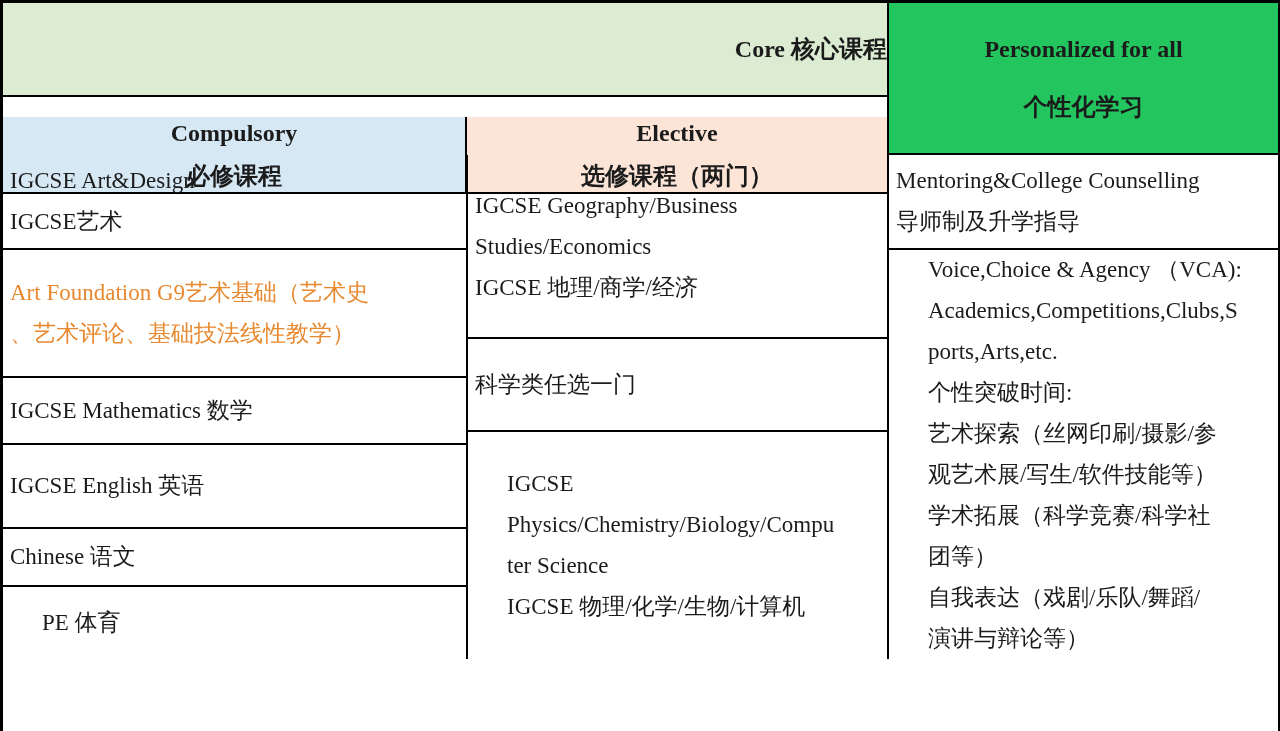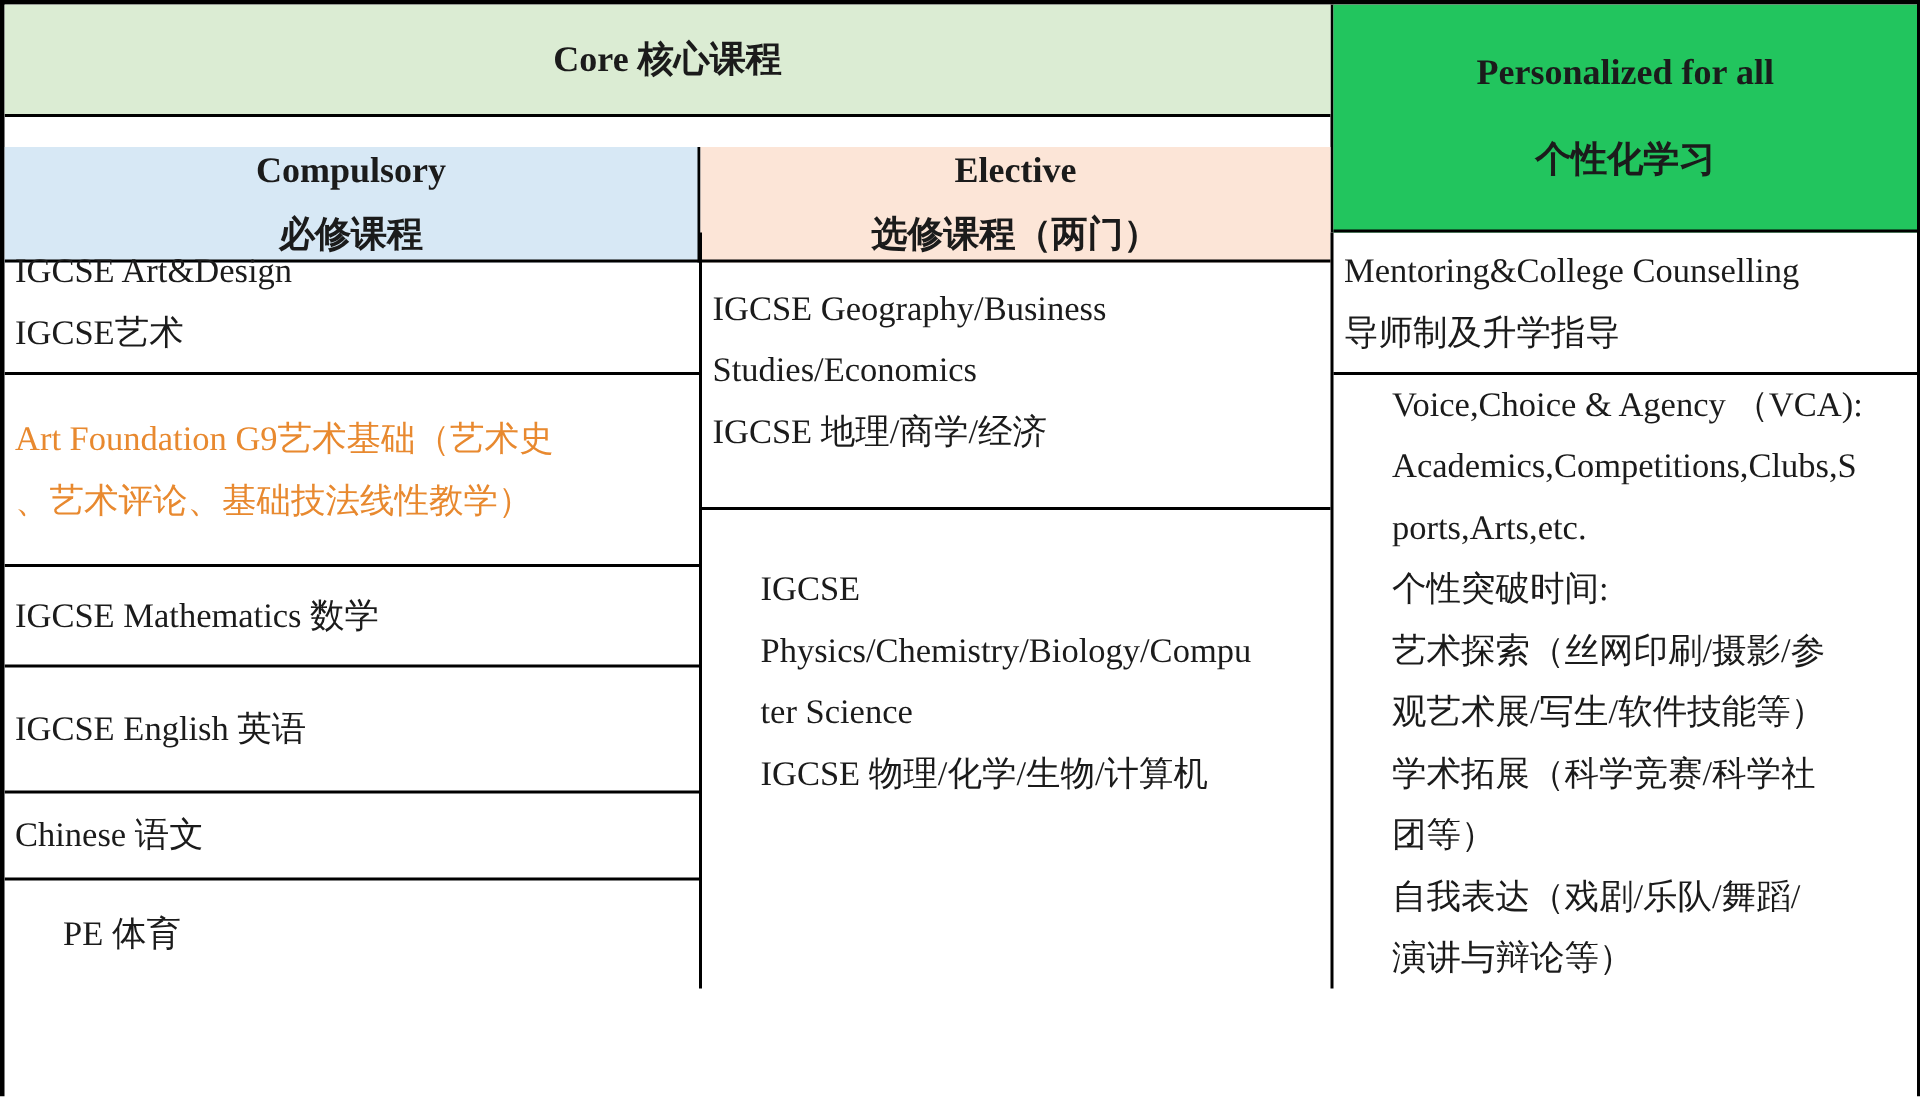--- a/index.html
+++ b/index.html
@@ -33,24 +33,25 @@
     justify-content: center;
     white-space: pre-line;
     overflow: hidden;
   }
   .hcell {
     text-align: center;
     font-weight: bold;
     font-size: 24px;
   }
   .core-hdr {
-    height: 75px;
+    height: 94px;
     background: #dbecd3;
     border-bottom: 2px solid #000;
     line-height: 40px;
+    text-align: right;
   }
   .hdr-sub { display: flex; height: 77px; margin-top: 20px; }
   .compulsory-hdr {
     width: 465px;
     background: #d7e8f5;
     border-right: 2px solid #000;
     border-bottom: 2px solid #000;
     line-height: 43px;
   }
   .elective-hdr {
@@ -126,20 +127,21 @@
       <div class="cell bcell h76">IGCSE Mathematics 数学</div>
       <div class="cell bcell h96">IGCSE English 英语</div>
       <div class="cell bcell h66">Chinese 语文</div>
       <div class="cell bcell h83 last">PE 体育</div>
     </div>
 
     <div class="col col-2">
       <div class="cell bcell h185">IGCSE Geography/Business
 Studies/Economics
 IGCSE 地理/商学/经济</div>
+      <div class="cell bcell h93">科学类任选一门</div>
       <div class="cell bcell h228 last">IGCSE
 Physics/Chemistry/Biology/Compu
 ter Science
 IGCSE 物理/化学/生物/计算机</div>
     </div>
 
     <div class="col col-3">
       <div class="cell bcell h108">Mentoring&amp;College Counselling
 导师制及升学指导</div>
       <div class="cell bcell h468 last">Voice,Choice &amp; Agency （VCA):

